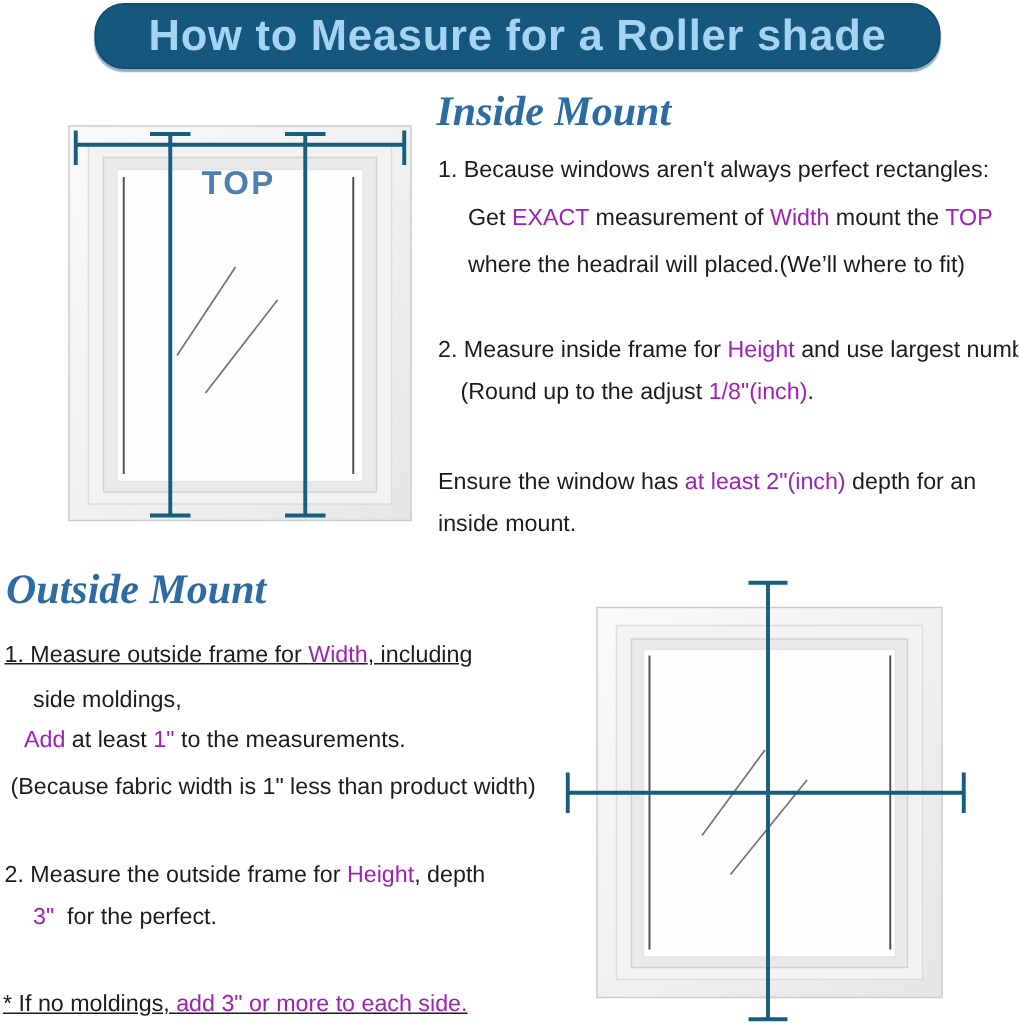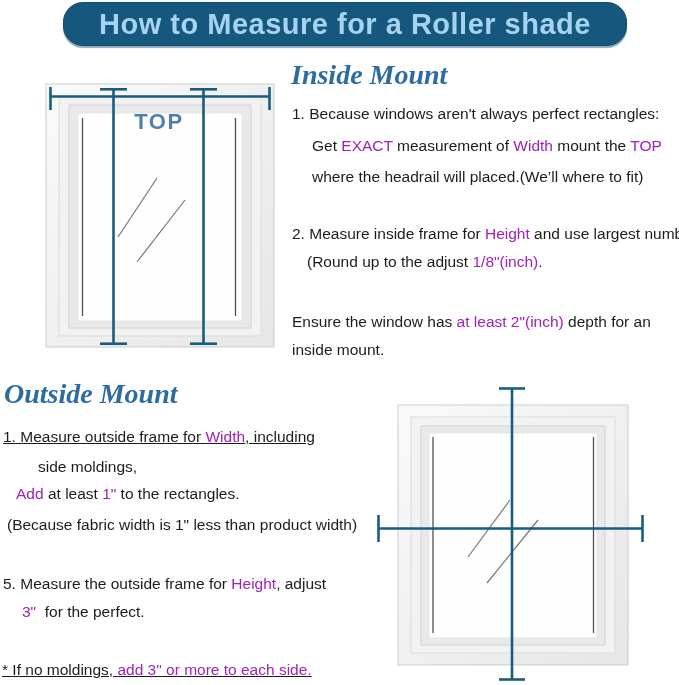--- a/index.html
+++ b/index.html
@@ -42,24 +42,24 @@
       <div class="text-line" style="left: 292px; top: 104px;"><span>1. Because windows aren't always perfect rectangles:</span></div>
       <div class="text-line" style="left: 312px; top: 136px;"><span>Get </span><span class="hl">EXACT</span><span> measurement of </span><span class="hl">Width</span><span> mount the </span><span class="hl">TOP</span></div>
       <div class="text-line" style="left: 312px; top: 167px;"><span>where the headrail will placed.(We’ll where to fit)</span></div>
       <div class="text-line" style="left: 292px; top: 224px;"><span>2. Measure inside frame for </span><span class="hl">Height</span><span> and use largest number</span></div>
       <div class="text-line" style="left: 307px; top: 252px;"><span>(Round up to the adjust </span><span class="hl">1/8"(inch)</span><span>.</span></div>
       <div class="text-line" style="left: 292px; top: 312px;"><span>Ensure the window has </span><span class="hl">at least 2"(inch)</span><span> depth for an</span></div>
       <div class="text-line" style="left: 292px; top: 340px;"><span>inside mount.</span></div>
     </div>
   <div>
       <div class="text-line" style="left: 3px; top: 427px; text-decoration: underline;"><span>1. Measure outside frame for </span><span class="hl">Width</span><span>, including</span></div>
-      <div class="text-line" style="left: 22px; top: 457px; margin-left: 16px;"><span>side moldings,</span></div>
-      <div class="text-line" style="left: 16px; top: 484px;"><span class="hl">Add</span><span> at least </span><span class="hl">1"</span><span> to the rectangles.</span></div>
+      <div class="text-line" style="left: 22px; top: 457px;"><span>side moldings,</span></div>
+      <div class="text-line" style="left: 16px; top: 484px;"><span class="hl">Add</span><span> at least </span><span class="hl">1"</span><span> to the measurements.</span></div>
       <div class="text-line" style="left: 7px; top: 515px;"><span>(Because fabric width is 1" less than product width)</span></div>
-      <div class="text-line" style="left: 3px; top: 574px;"><span>5. Measure the outside frame for </span><span class="hl">Height</span><span>, adjust</span></div>
+      <div class="text-line" style="left: 3px; top: 574px;"><span>2. Measure the outside frame for </span><span class="hl">Height</span><span>, depth</span></div>
       <div class="text-line" style="left: 22px; top: 602px;"><span class="hl">3"</span><span>  for the perfect.</span></div>
       <div class="text-line" style="left: 2px; top: 660px; text-decoration: underline;"><span>* If no moldings, </span><span class="hl">add 3" or more to each side.</span></div>
     </div>
 
   <svg style="left:30px;top:75px" width="255" height="280" viewBox="30 75 255 280">
     <defs>
       <linearGradient id="gFrame" x1="0" y1="0" x2="1" y2="1">
         <stop offset="0" stop-color="#fafafa"></stop>
           <stop offset="1" stop-color="#e6e6e6"></stop>
       </linearGradient>

